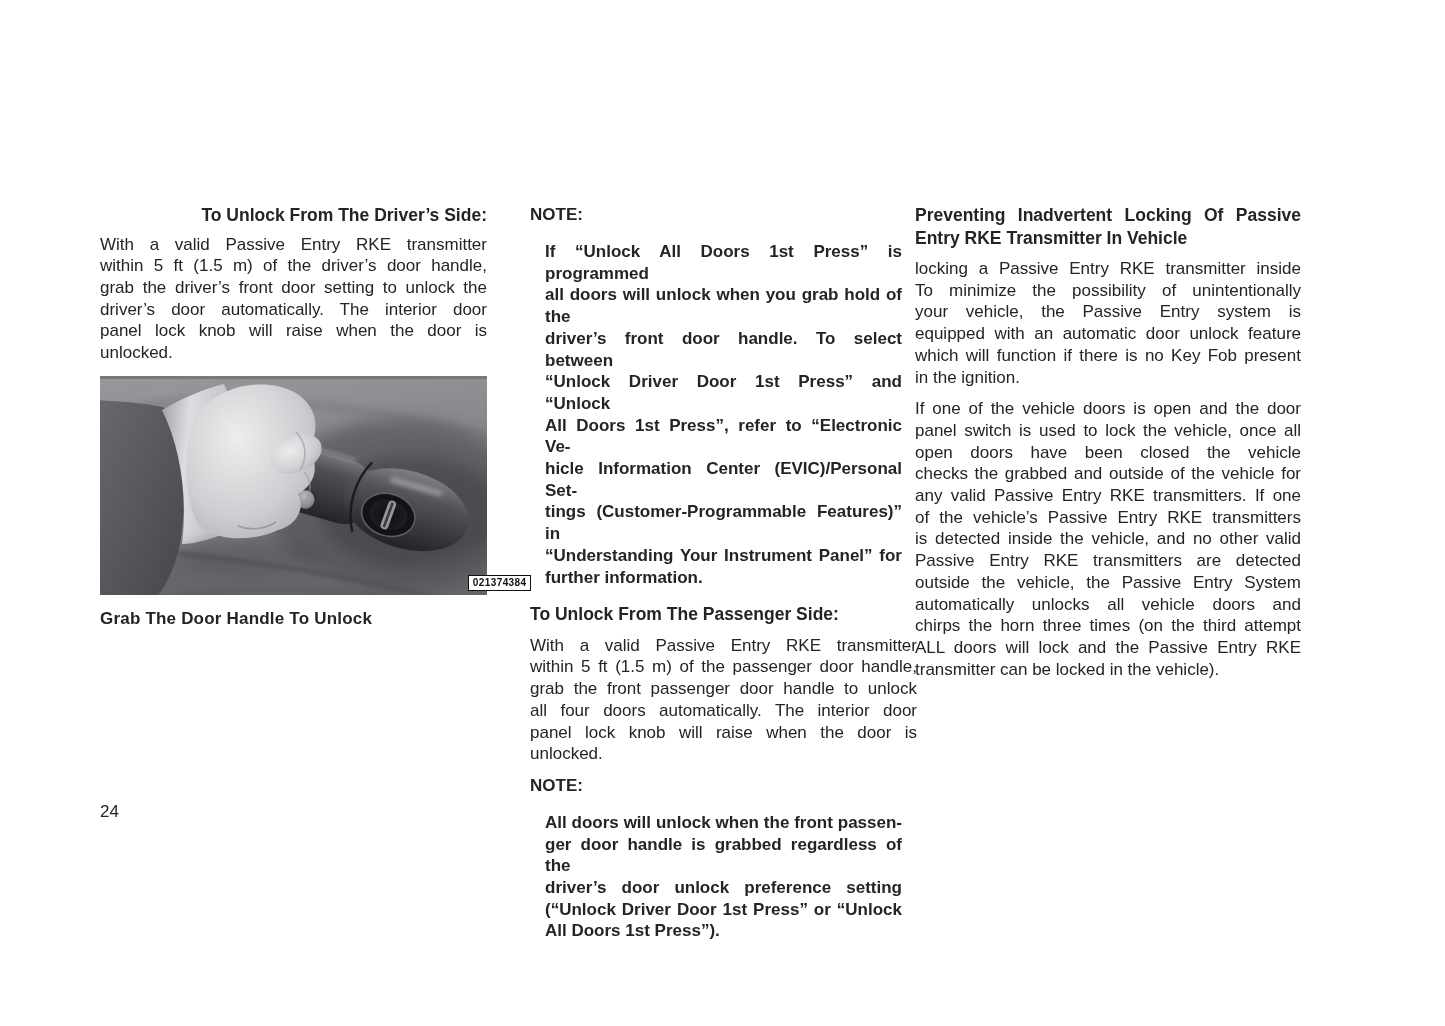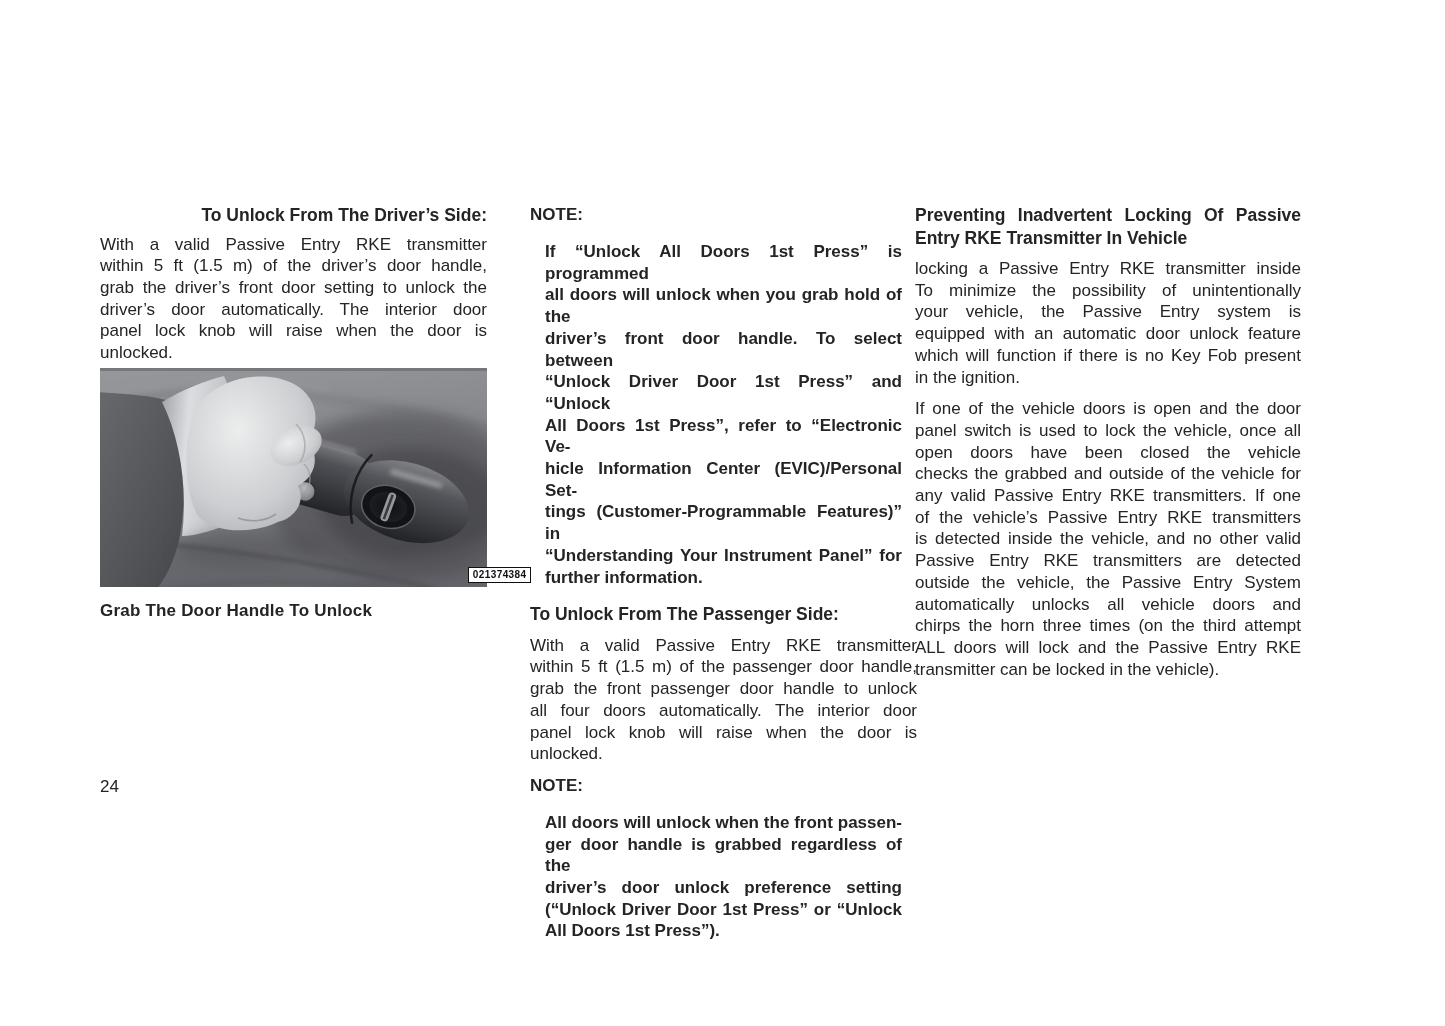--- a/index.html
+++ b/index.html
@@ -16,28 +16,28 @@
   #col1 .sect-heading{margin-bottom:7px;text-align:right;}
   #col2 .sect-heading{margin-top:11px;margin-bottom:9px;}
   .heading-lines{font-size:17.5px;line-height:22.5px;font-weight:bold;margin:0 0 9px 0;}
   .para{margin:0;}
   .para1{margin-bottom:10px;}
   .note-label{font-weight:bold;font-size:17px;line-height:22px;margin:0 0 3px 0;}
   .note2-label{margin-top:10px;}
   .note-lines{font-weight:bold;margin:15px;}
   .jline{text-align:justify;text-align-last:justify;}
   .jline.jlast{text-align-last:left;}
-  .figure{position:relative;width:434px;height:219px;margin-top:4px;}
+  .figure{position:relative;width:434px;height:219px;margin-top:12px;}
   .figure svg{display:block;}
   .photo-id{
     position:absolute;right:3px;bottom:4px;background:#ffffff;border:1.5px solid #101013;
     padding:0.5px 3.5px;font-size:10px;font-weight:bold;letter-spacing:0.4px;line-height:13px;color:#101013;
   }
   .caption{margin-top:13px;text-align:left;font-weight:bold;font-size:17px;letter-spacing:0.2px;}
-  .page-number{position:absolute;left:100px;top:776px;font-size:17px;line-height:22px;}
+  .page-number{position:absolute;left:100px;top:801px;font-size:17px;line-height:22px;}
 </style>
 </head>
 <body>
 
 <div class="page">
 
   <section class="col" id="col1">
     <h2 class="sect-heading">To Unlock From The Driver’s Side:</h2>
     <div class="para">
         <div class="jline">With a valid Passive Entry RKE transmitter</div>

